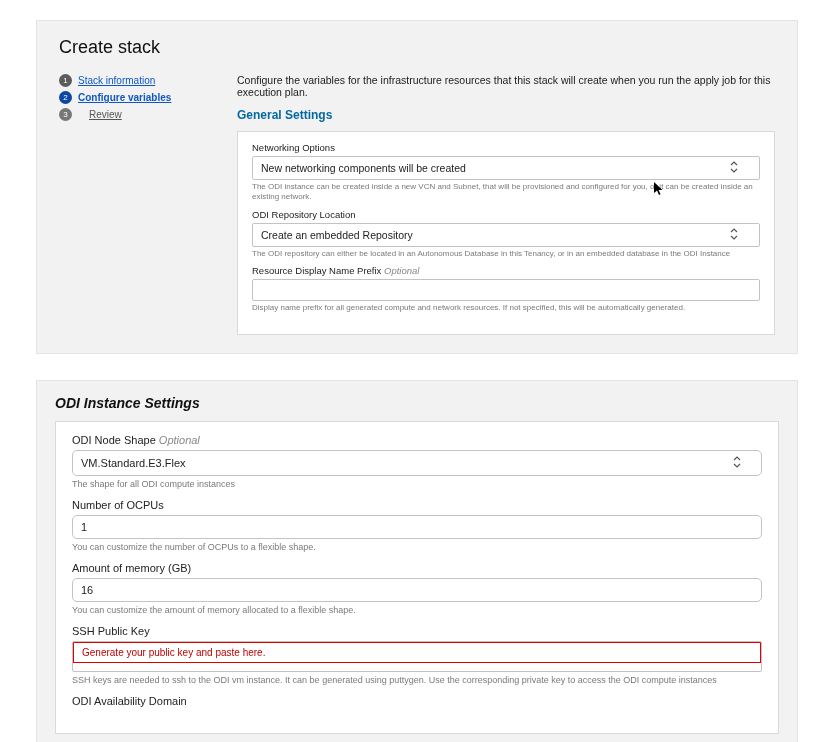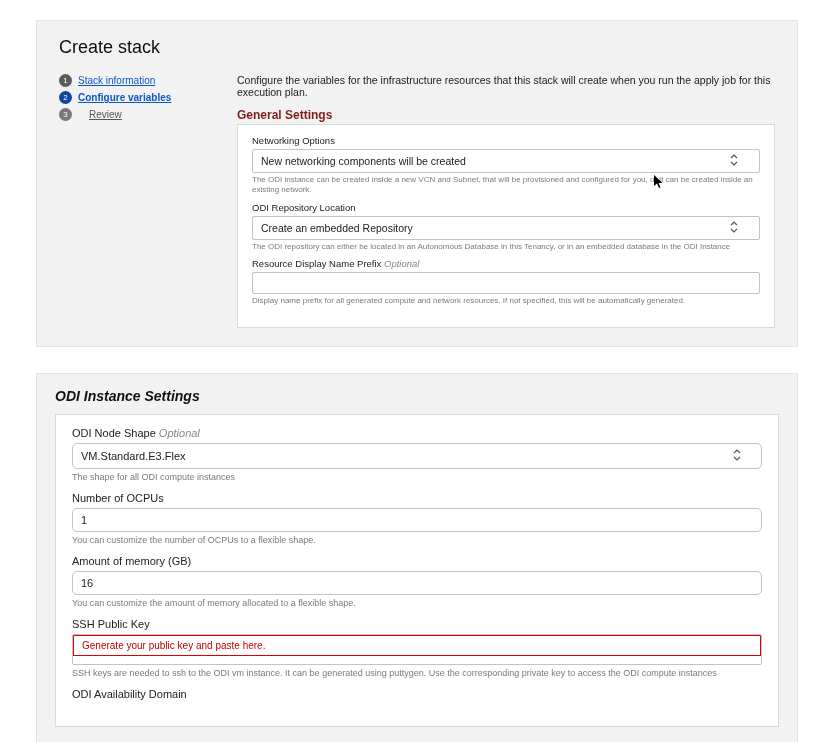--- a/index.html
+++ b/index.html
@@ -53,22 +53,22 @@
 
   .main { flex: 1; }
   .intro-line {
     font-size: 10.5px;
     color:#1b1b1b;
     margin-bottom: 10px;
   }
   .section-title {
     font-size: 12px;
     font-weight: 700;
-    margin-bottom: 2px;
-    color:#7f1d1d;
+    margin-bottom: 9px;
+    color:#0369a1;
   }
   .settings-box {
     background:#fff;
     border:1px solid #d9d9d9;
     padding: 10px 14px 14px 14px;
     position: relative;
   }
   .cursor-ptr {
     position:absolute;
     right: 110px;

